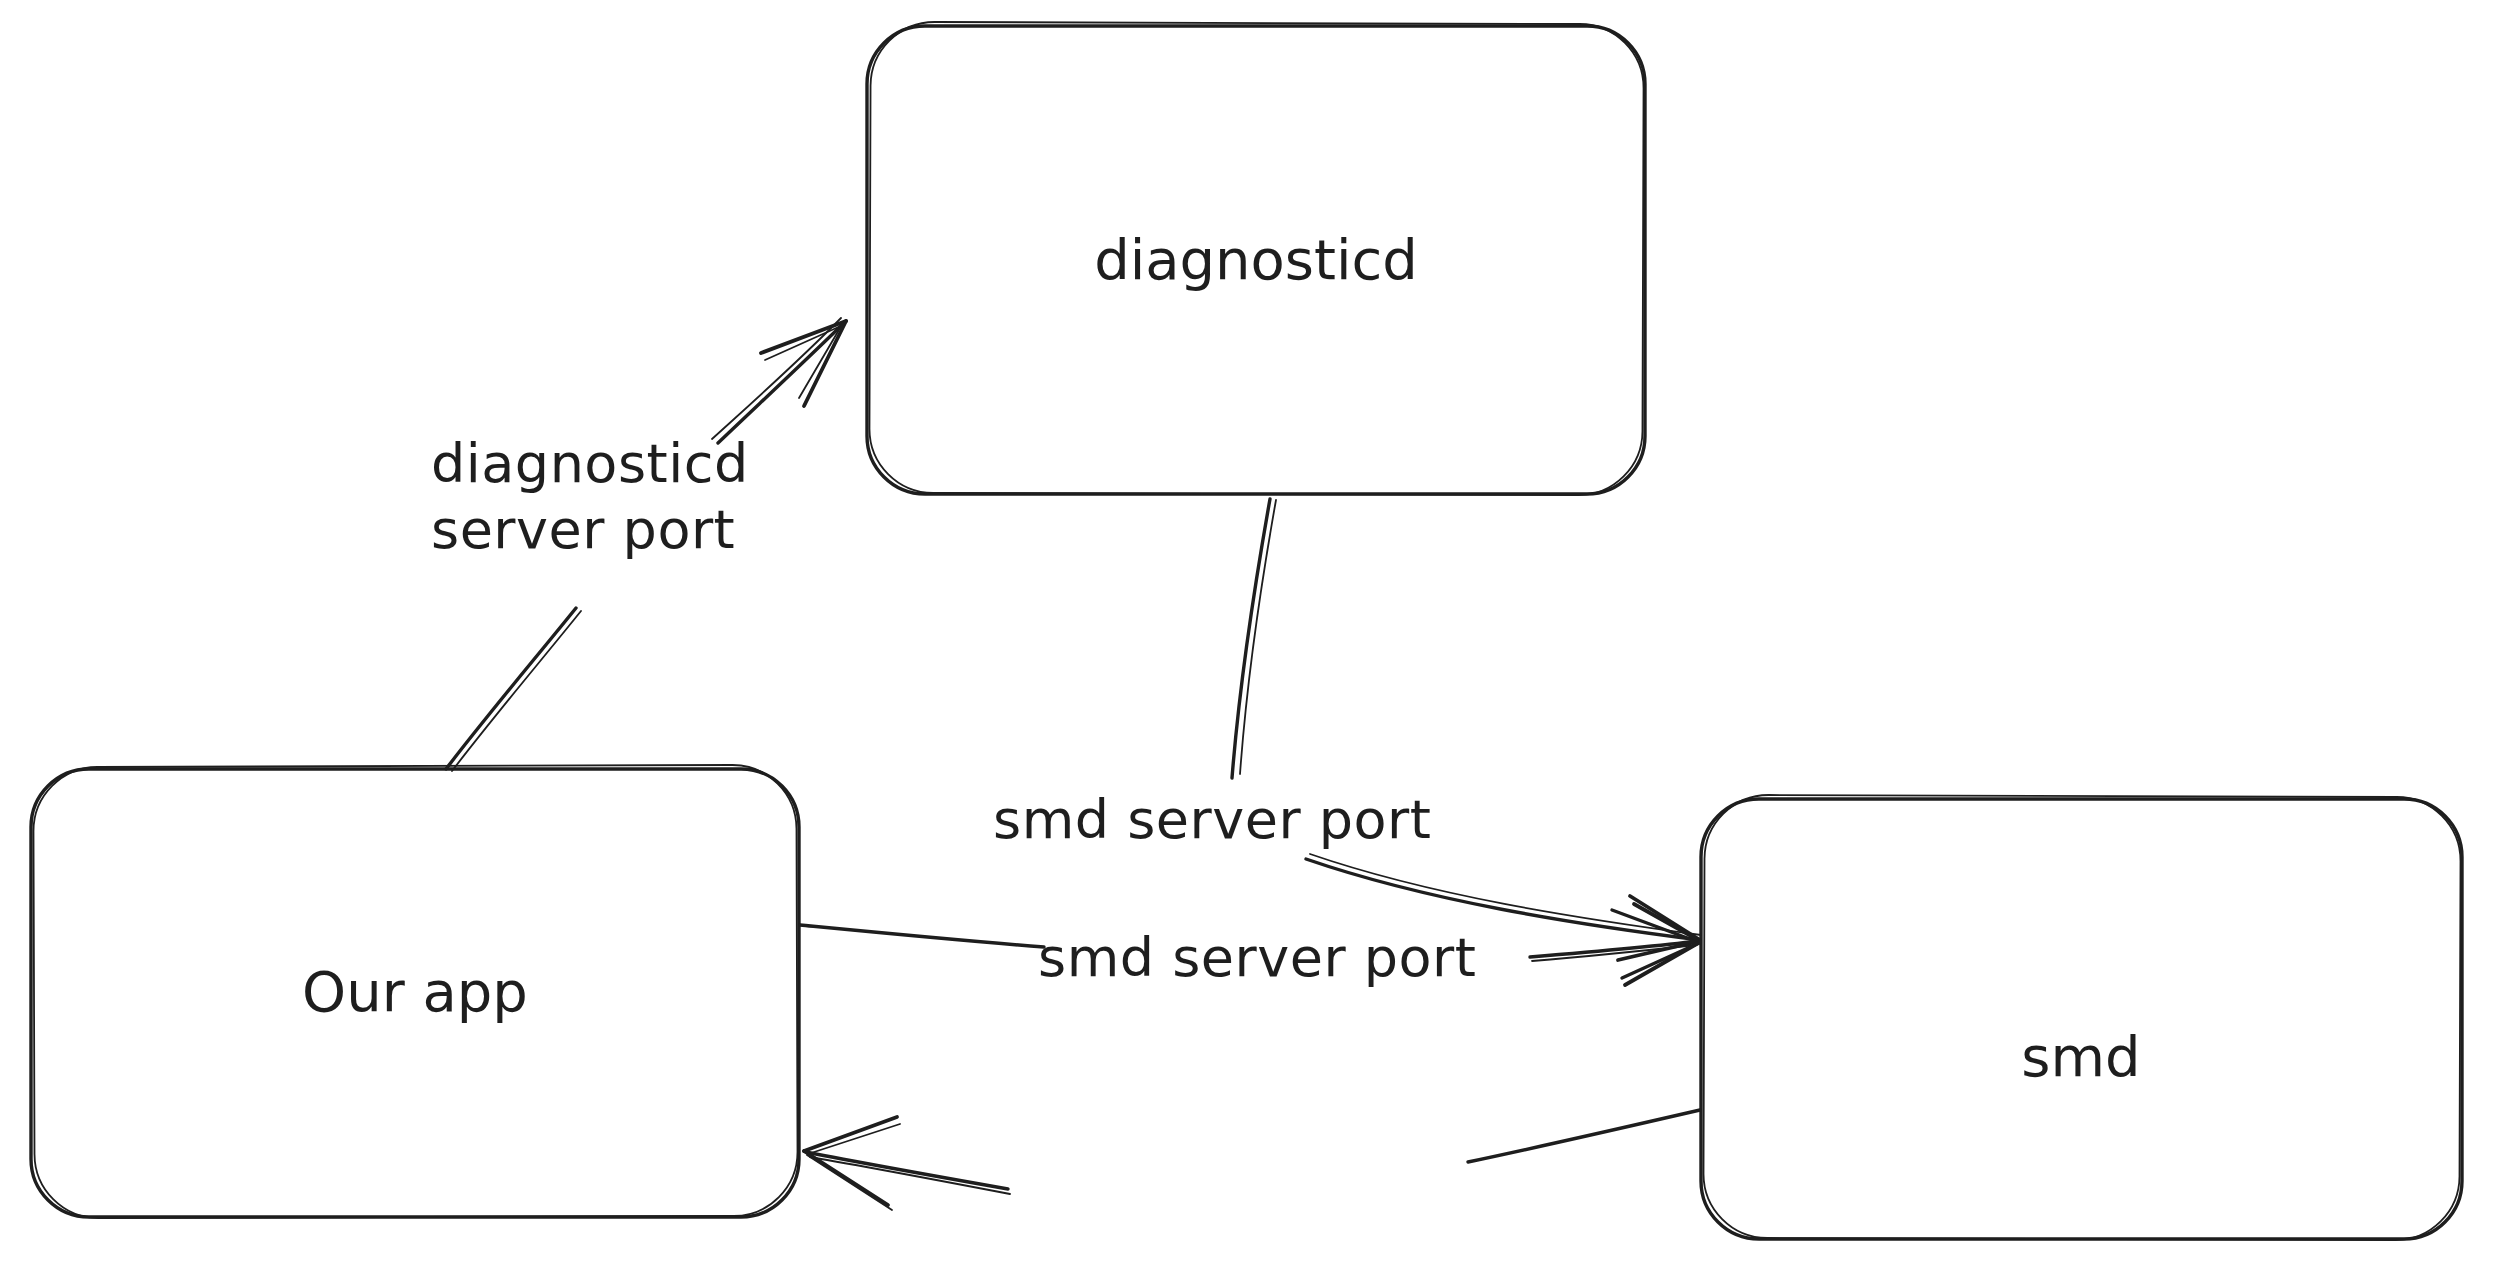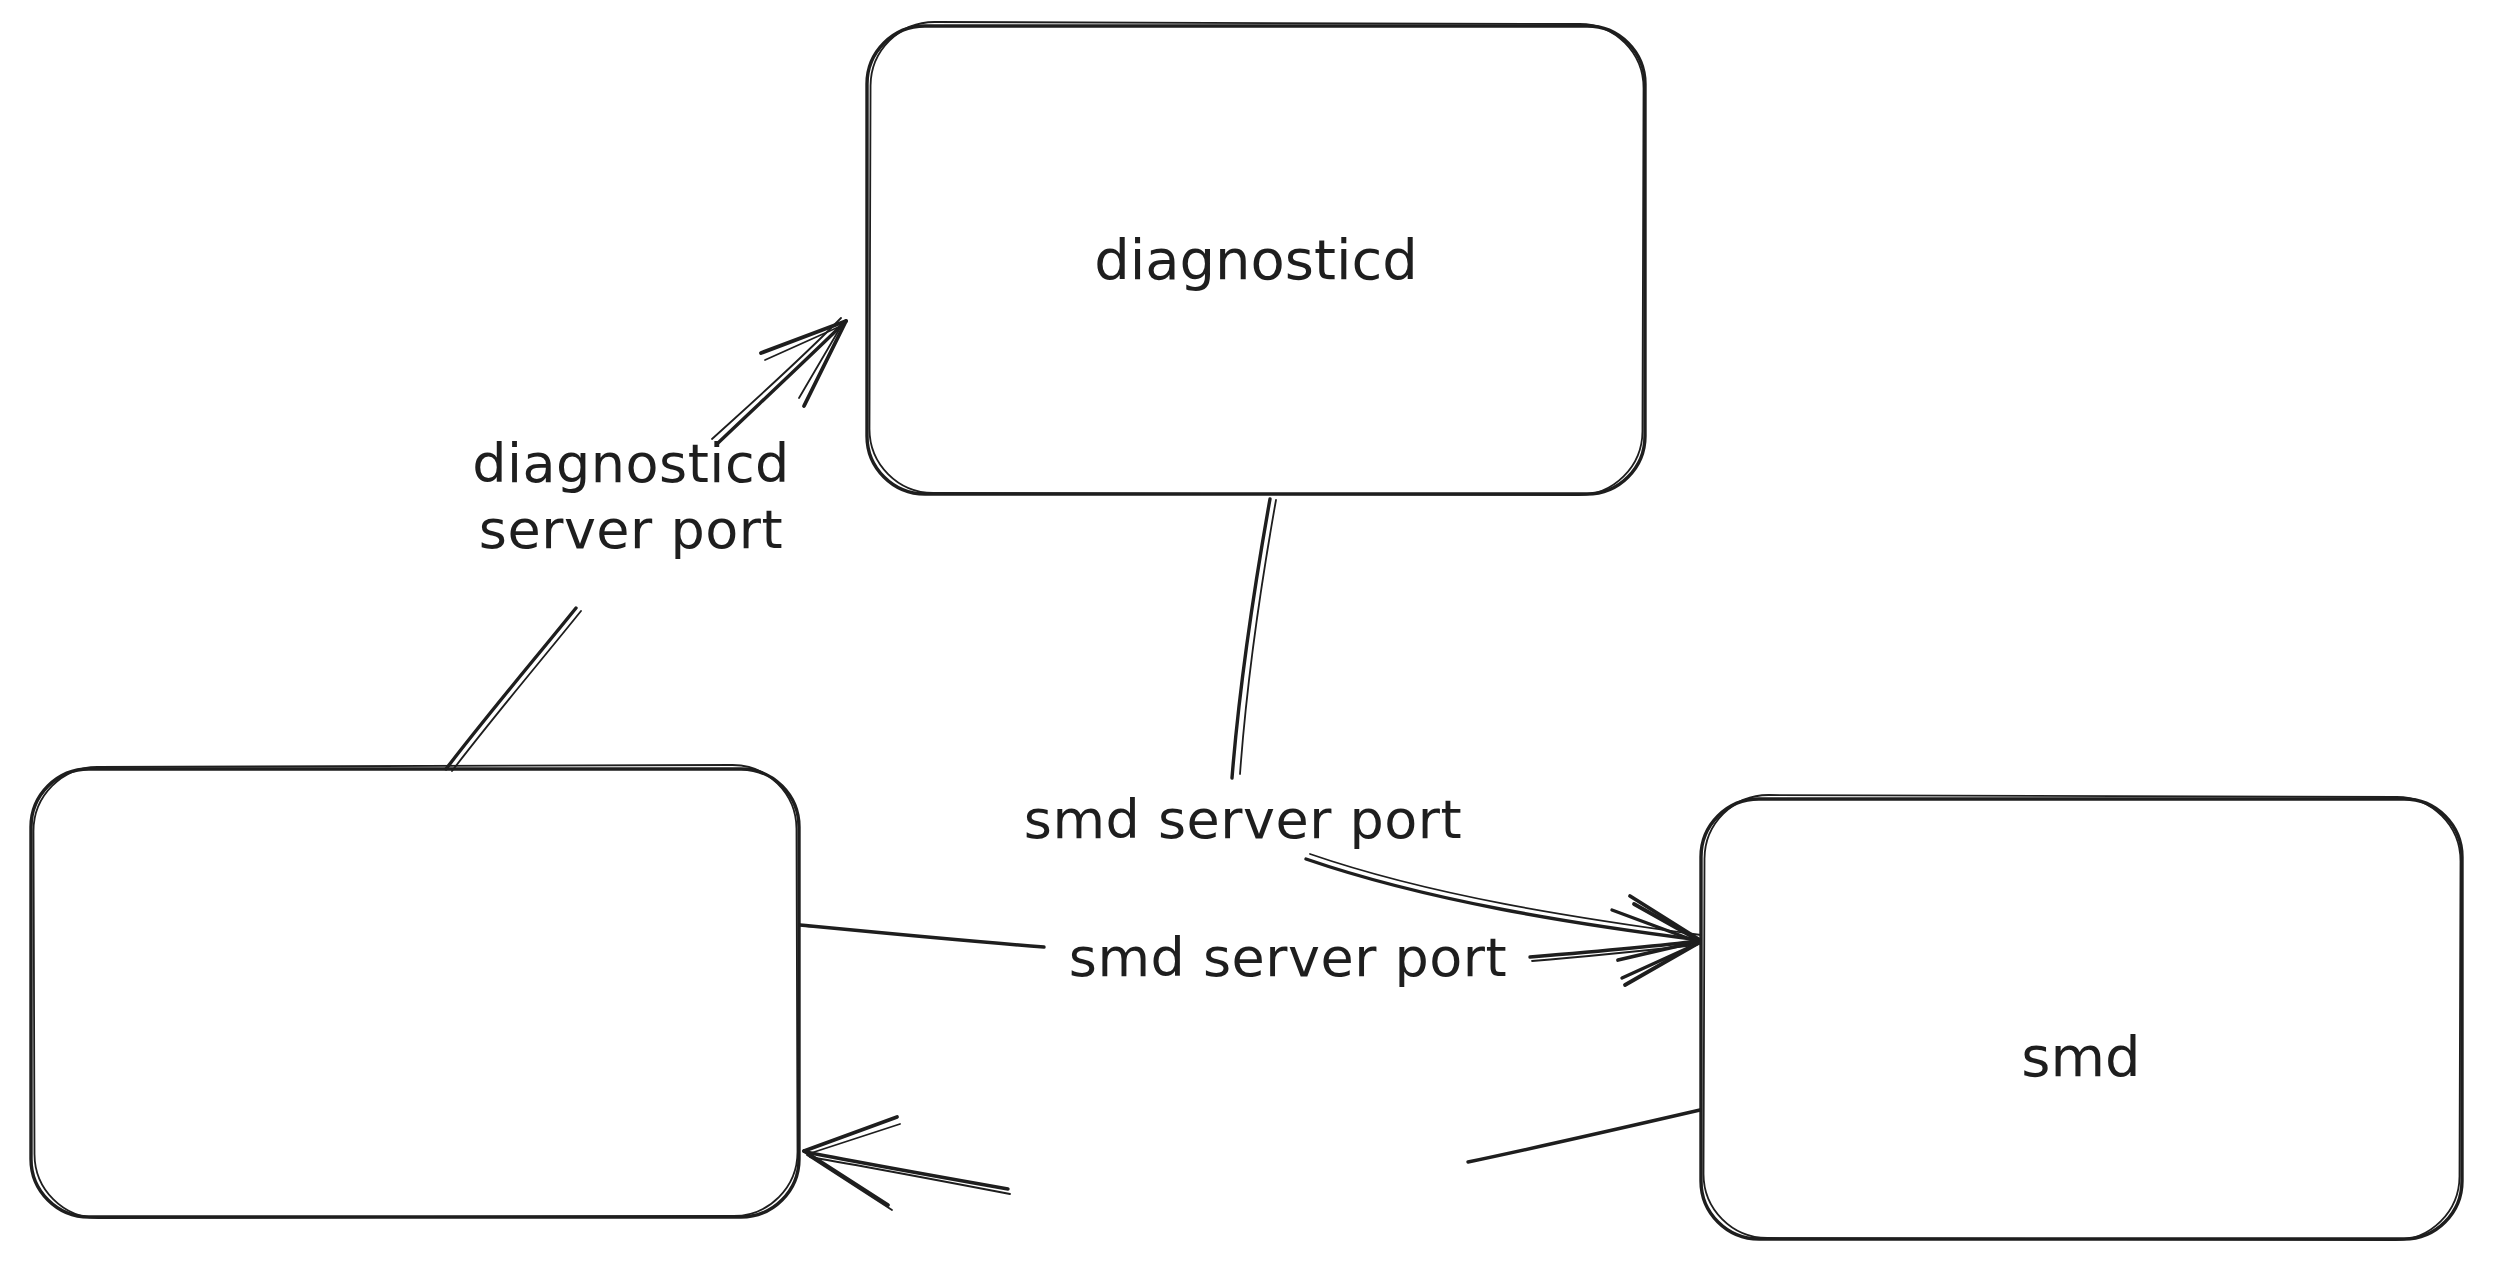--- a/index.html
+++ b/index.html
@@ -1,19 +1,19 @@
 <!DOCTYPE html>
 <html><head>
 <meta charset="utf-8">
 <style>
   html,body{margin:0;padding:0;background:#ffffff;}
   #stage{position:relative;width:2493px;height:1272px;background:#ffffff;overflow:hidden;
          font-family:"DejaVu Sans",sans-serif;color:#1e1e1e;padding-left:32px;}
   #edges{position:absolute;left:0;top:0;width:2493px;height:1272px;}
-  .lbl{position:absolute;font-size:54px;line-height:66px;text-align:center;
+  .lbl{position:absolute;font-size:54px;line-height:66px;text-align:left;
        letter-spacing:.5px;color:#1e1e1e;white-space:normal;}
   .node-lbl{position:absolute;font-size:56px;line-height:66px;text-align:center;color:#1e1e1e;}
   path,rect{fill:none;stroke:#1e1e1e;stroke-linecap:round;stroke-linejoin:round;}
   .main{stroke-width:3.4px;}
   .echo{stroke-width:1.8px;}
   .wing{stroke-width:3.8px;}
 </style>
 </head>
 <body>
 
@@ -70,20 +70,21 @@
       <path class="echo" d="M 1010 1194 C 942 1181, 874 1168, 810 1157"></path>
       <path class="wing" d="M 804 1151 L 897 1117"></path>
       <path class="echo" d="M 808 1154 L 900 1124"></path>
       <path class="wing" d="M 804 1151 L 888 1205"></path>
       <path class="echo" d="M 807 1155 L 892 1210"></path>
     </g>
   </svg>
 
   <div class="node-lbl" style="left:956px;top:227px;width:600px;">diagnosticd</div>
 
+  <div class="node-lbl" style="left:115px;top:959px;width:600px;">Our app</div>
 
   <div class="node-lbl" style="left:1781px;top:986px;width:600px;margin-top:38px;">smd</div>
 
   <div class="lbl" style="left:431px;top:431px;width:400px;">diagnosticd server port</div>
 
   <div class="lbl" style="left:993px;top:787px;width:500px;">smd server port</div>
 
   <div class="lbl" style="left:1038px;top:925px;width:500px;">smd server port</div>
 
 

